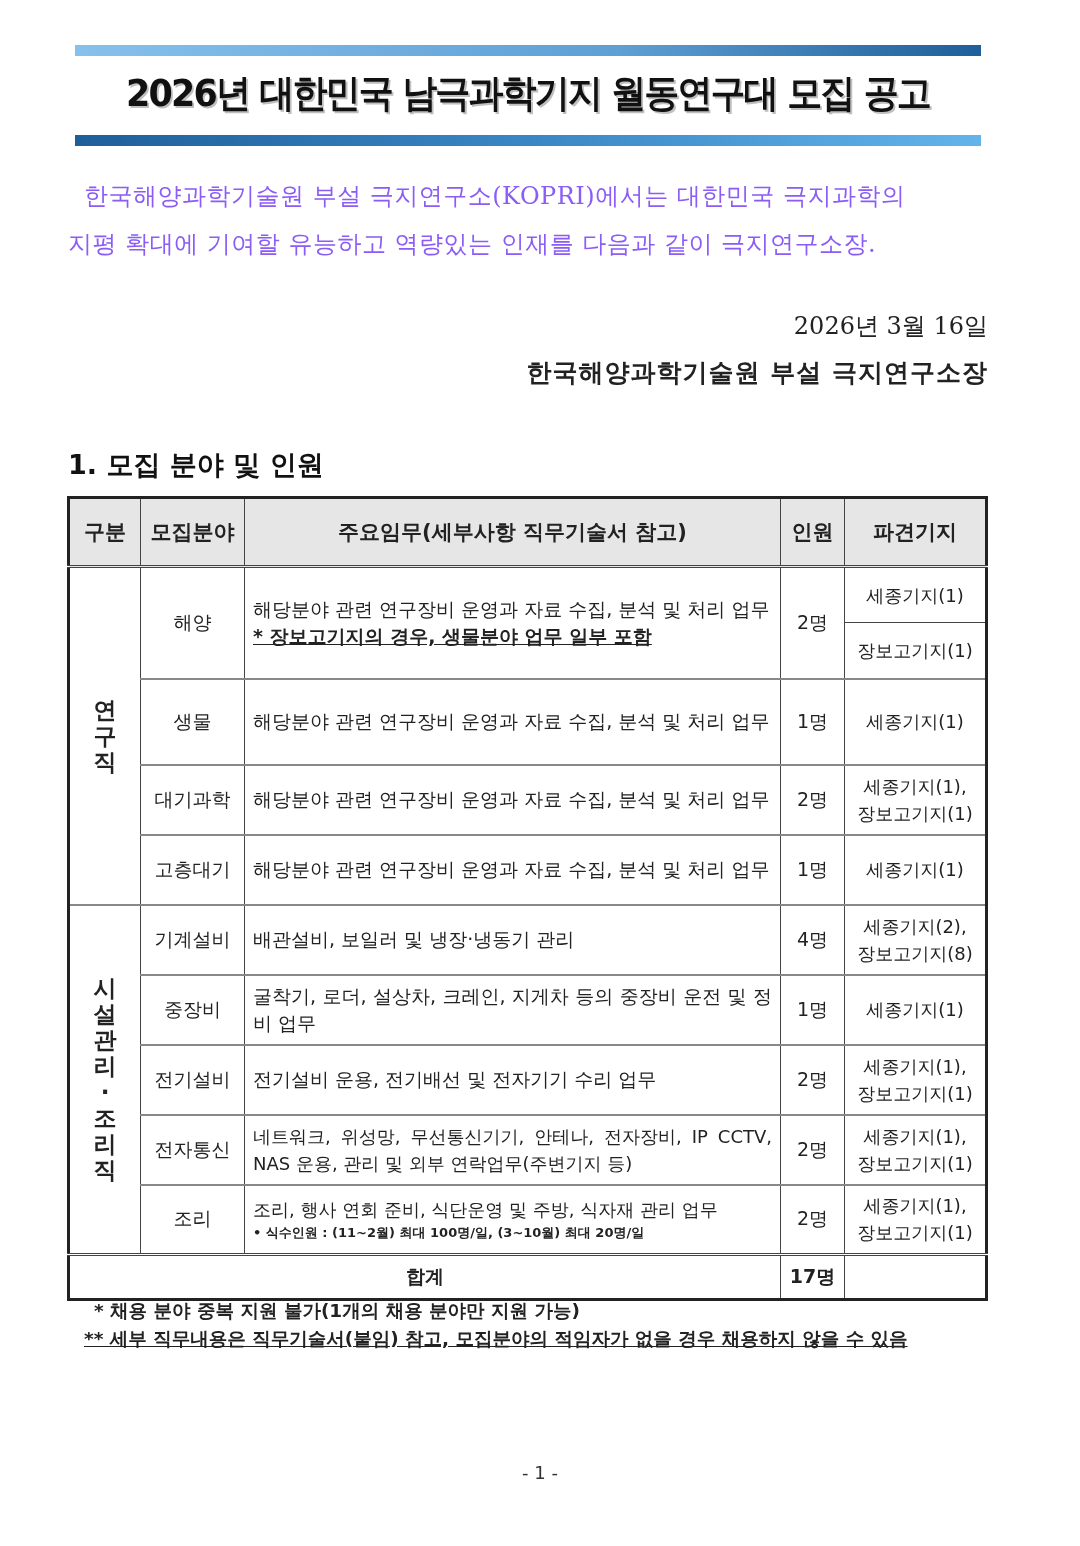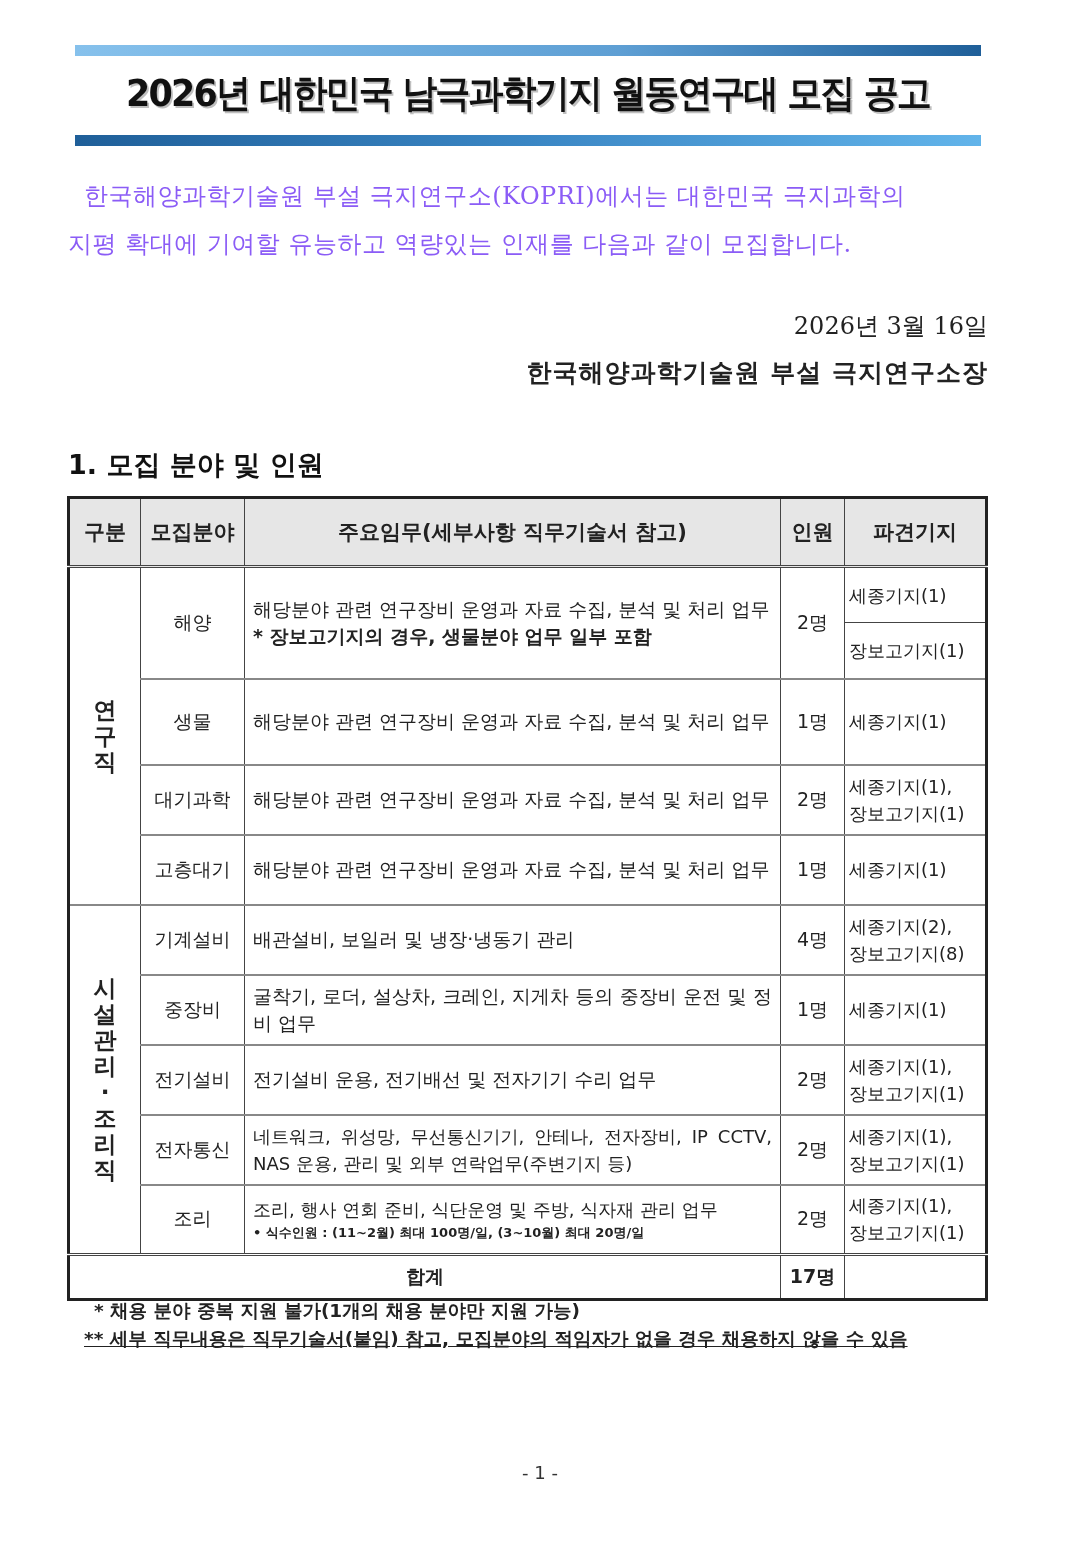--- a/index.html
+++ b/index.html
@@ -47,22 +47,22 @@
     border: 1px solid #444; padding: 0 8px; vertical-align: middle;
   }
   table.recruit thead th {
     background: #e6e6e6; font-weight: bold; font-size: 21px; height: 66px;
     border-bottom: 3px double #444; text-align: center;
   }
   .c-group { text-align: center; font-weight: bold; font-size: 23px; line-height: 26px; padding: 0 !important; }
   .c-field { text-align: center; }
   .c-duty { text-align: justify; line-height: 27px; }
   .c-count { text-align: center; }
-  .c-base { line-height: 27px; padding: 0 4px !important; font-size: 18px; }
-  .duty-note { display: block; font-weight: bold; }
+  .c-base { text-align: center; line-height: 27px; padding: 0 4px !important; font-size: 18px; }
+  .duty-note { display: block; font-weight: bold; text-decoration: underline; }
   .duty-small { display: block; font-size: 13px; font-weight: bold; line-height: 20px; }
   tr.r-sep td { border-top: 2px solid #888; }
   tr.total td { height: 42px; border-top: 3px double #444; }
   .total-label { text-align: center; font-weight: bold; }
   .total-count { text-align: center; font-weight: bold; }
   .notes {
     position: absolute; left: 72px; top: 1297px; width: 925px;
     font-family: "DejaVu Sans", sans-serif; font-weight: bold; font-size: 18.5px; line-height: 28px; color: #222;
   }
   .note1 { padding-left: 22px; }
@@ -76,21 +76,21 @@
 </style>
 </head>
 <body>
 
 <div class="bar top"></div>
 <div class="title">2026년 대한민국 남극과학기지 월동연구대 모집 공고</div>
 <div class="bar bottom"></div>
 
 <div class="intro">
   <span class="l1">한국해양과학기술원 부설 극지연구소(KOPRI)에서는 대한민국 극지과학의</span>
-  <span>지평 확대에 기여할 유능하고 역량있는 인재를 다음과 같이 모집합니다.</span>
+  <span>지평 확대에 기여할 유능하고 역량있는 인재를 다음과 같이 극지연구소장.</span>
 </div>
 
 <div class="date">2026년 3월 16일</div>
 <div class="signer">한국해양과학기술원 부설 극지연구소장</div>
 
 <div class="section-title">1. 모집 분야 및 인원</div>
 
 <table class="recruit">
   <colgroup>
     <col style="width:72px">

